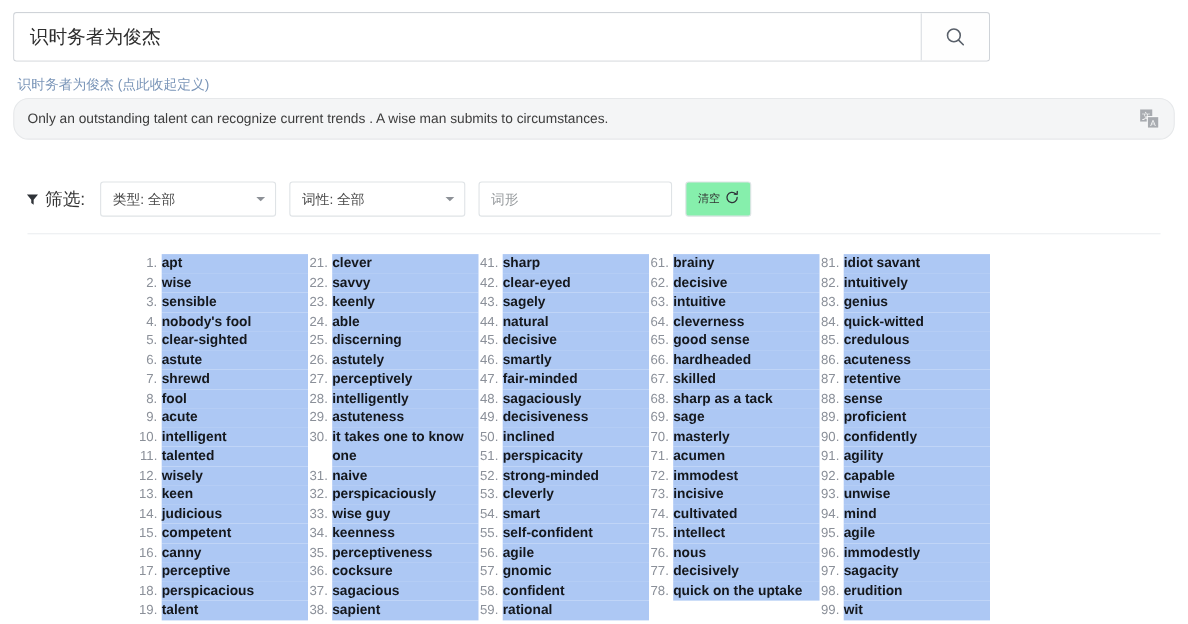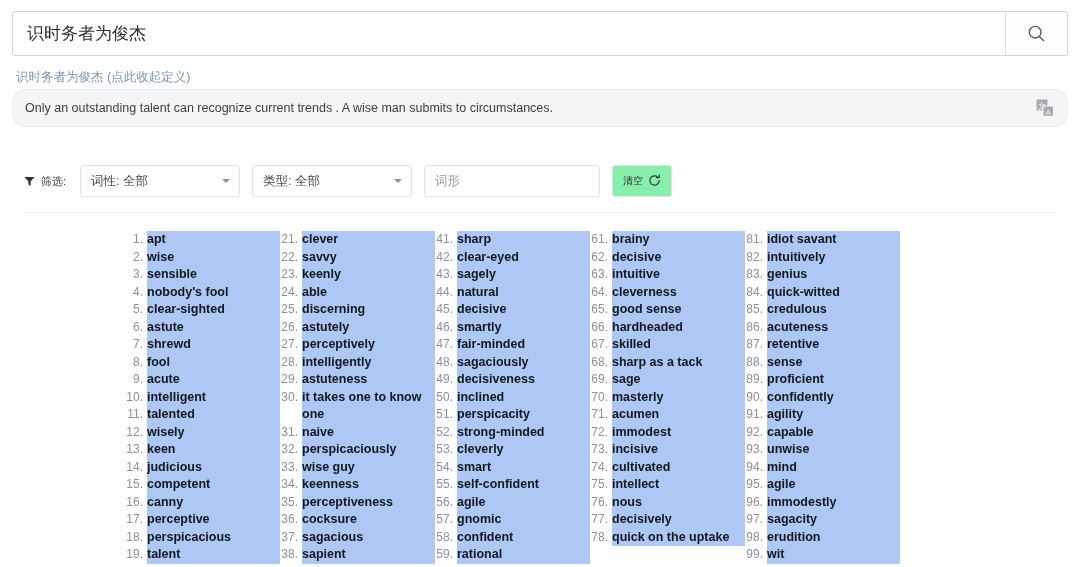--- a/index.html
+++ b/index.html
@@ -10,21 +10,21 @@
     background: #ffffff;
     font-family: "Liberation Sans", "DejaVu Sans", sans-serif;
     color: #333;
   }
   .page { width: 1080px; height: 567px; position: relative; }
 
   
   .search-row {
     position: absolute;
     left: 12px; top: 11px;
-    width: 1056px; height: 45px;
+    width: 888px; height: 45px;
     display: flex;
     border: 1px solid #cfd3d8;
     border-radius: 3px;
     background: #fff;
     overflow: hidden;
   }
   .search-input {
     flex: 1 1 auto;
     border: none;
     outline: none;
@@ -84,21 +84,21 @@
 
   
   .filter-row {
     position: absolute;
     left: 24px; top: 164px;
     width: 1032px; height: 34px;
     display: flex;
     align-items: center;
   }
   .filter-label {
-    font-size: 11px;
+    font-size: 16px;
     color: #333;
     margin-right: 14px;
     display: flex;
     align-items: center;
     gap: 6px;
     white-space: nowrap;
   }
   .funnel { display:block; }
   .sel {
     position: relative;
@@ -234,26 +234,26 @@
     <div class="filter-label">
       <span>
         <svg class="funnel" width="11" height="11" viewBox="0 0 12 12">
           <polygon points="0.5,1 11.5,1 7.2,6 7.2,11 4.8,9.4 4.8,6" fill="#2f3338"></polygon>
         </svg>
       </span>
       <span>筛选:</span>
     </div>
 
     <div class="sel">
-      <span>词性: 全部</span>
+      <span>类型: 全部</span>
       <i class="caret"></i>
     </div>
 
     <div class="sel">
-      <span>类型: 全部</span>
+      <span>词性: 全部</span>
       <i class="caret"></i>
     </div>
 
     <input class="txt-field" type="text" placeholder="词形" style="">
 
     <button class="clear-btn">
       <span>清空</span>
       <span>
         <svg width="13" height="13" viewBox="0 0 14 14" fill="none">
           <path d="M12 7a5 5 0 1 1-1.6-3.65" stroke="#2f3338" stroke-width="1.3" stroke-linecap="round"></path>

